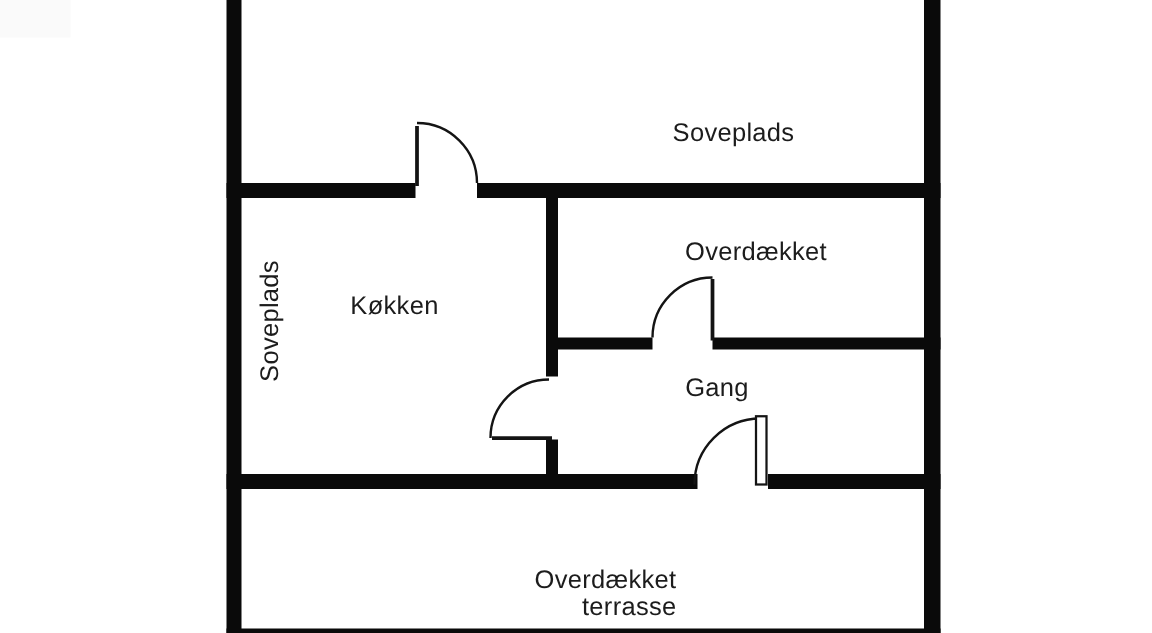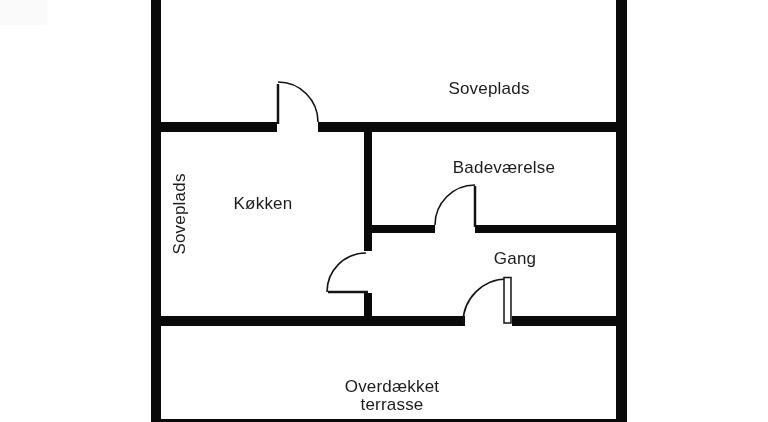--- a/index.html
+++ b/index.html
@@ -84,19 +84,19 @@
     <path d="M 507 279 A 44 44 0 0 0 463 323" fill="none" stroke-width="1.6" stroke="#141414"></path>
     <rect x="504" y="277.5" width="7" height="45.5" fill="#ffffff" stroke-width="1.5" stroke="#141414"></rect>
   </svg>
 
   <div class="room-label" style="left:489px; top:89px;">Soveplads</div>
 
   <div class="room-label rotated" style="left:180px; top:214px;">Soveplads</div>
 
   <div class="room-label" style="left:263px; top:204px;">Køkken</div>
 
-  <div class="room-label" style="left:504px; top:168px;">Badeværelse</div>
+  <div class="room-label" style="left:504px; top:168px;">Overdækket</div>
 
-  <div class="room-label" style="left:515px; top:259px;">Gang</div>
+  <div class="room-label" style="left:478px; top:259px;">Gang</div>
 
-  <div class="room-label wrap" style="left:392px; top:396px;">Overdækket terrasse</div>
+  <div class="room-label wrap" style="left:392px; top:396px;text-align:right;">Overdækket terrasse</div>
 
 </div>
 
 </body></html>

